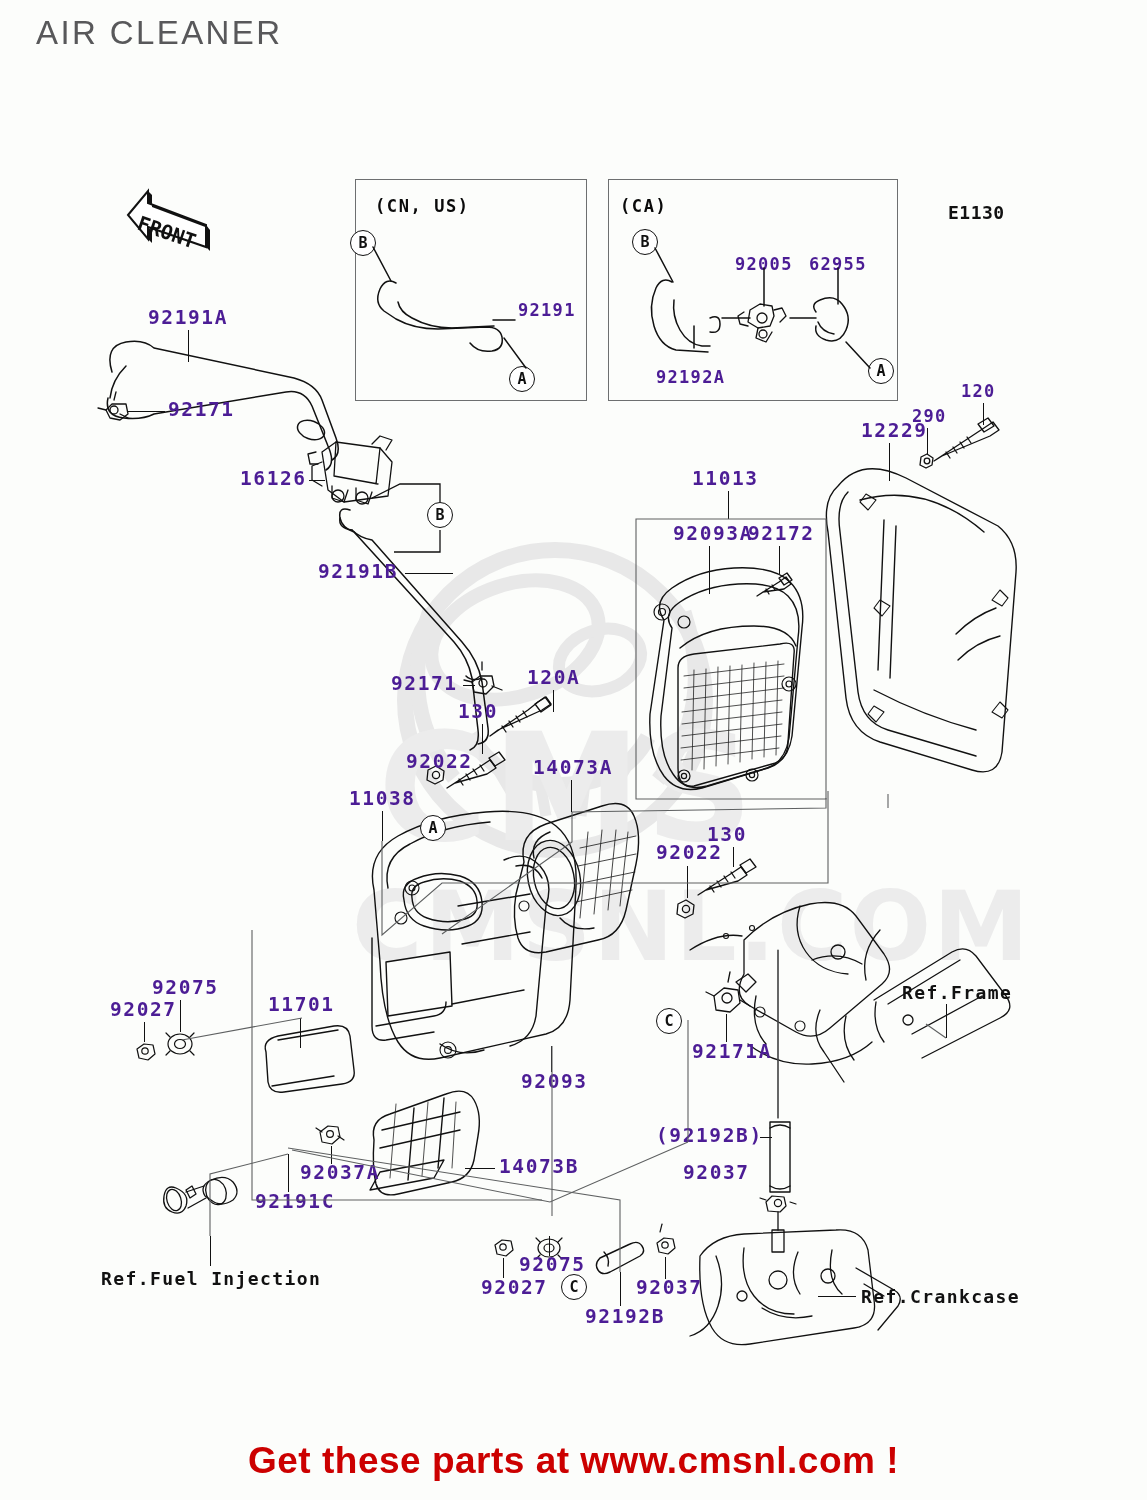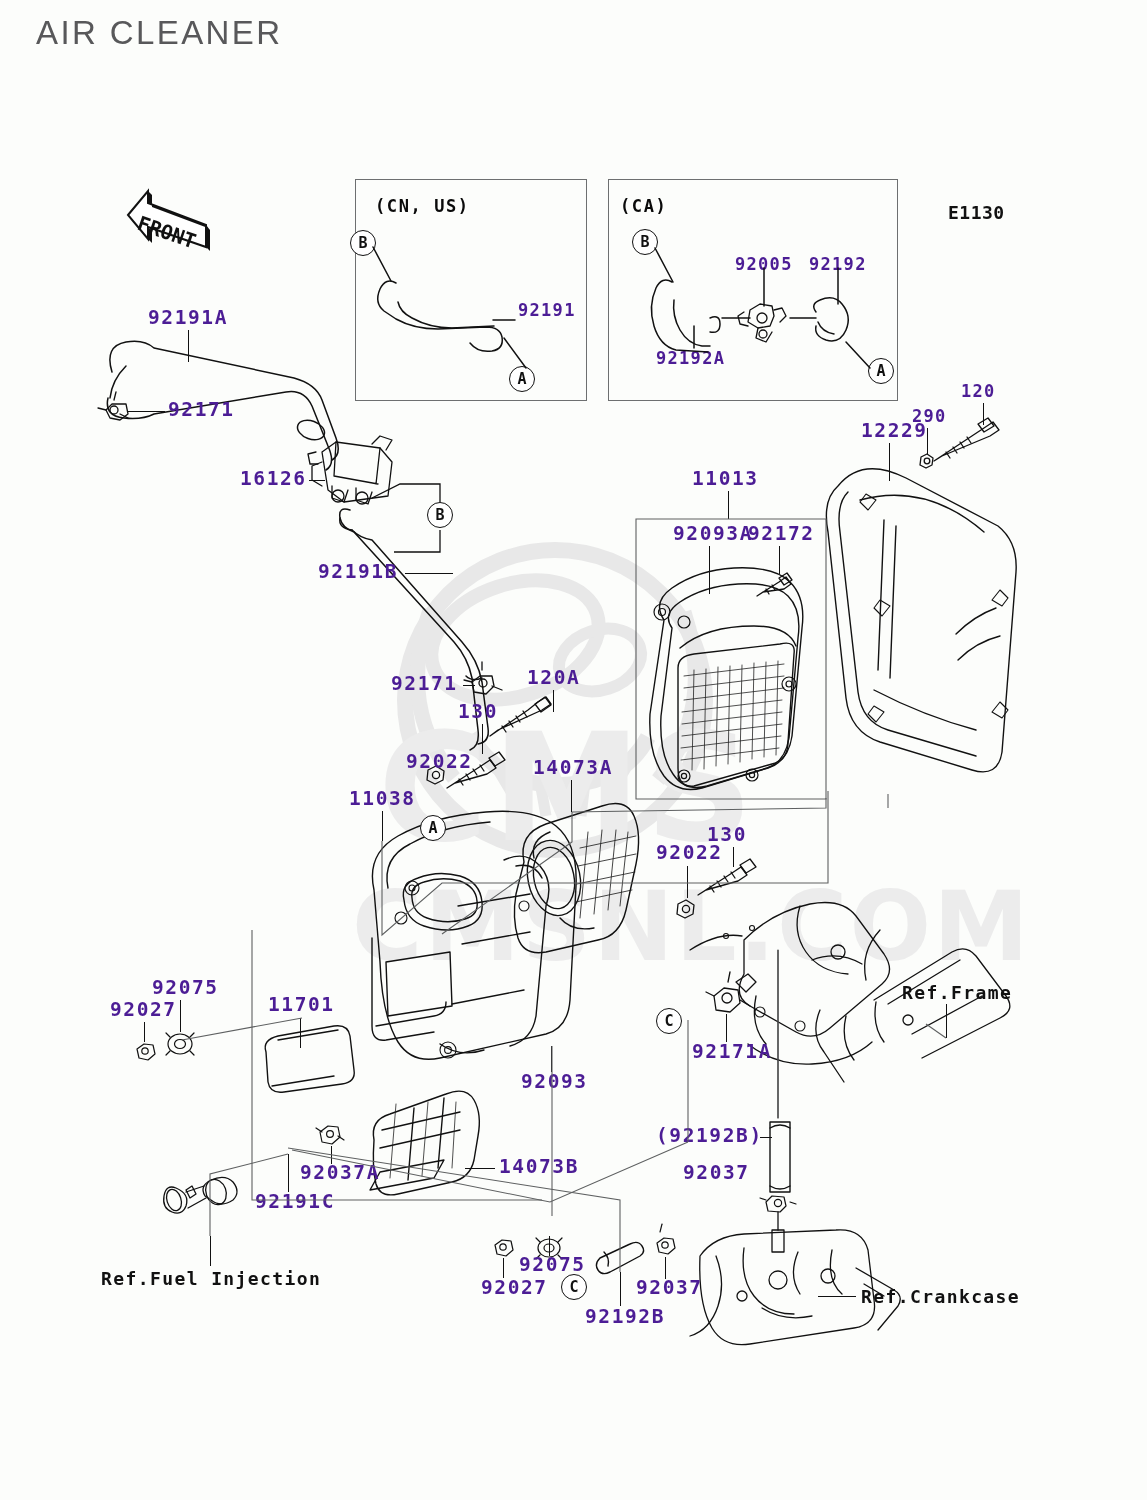--- a/index.html
+++ b/index.html
@@ -421,22 +421,22 @@
       <path d="M493 320 l22 0"></path>
       <path d="M504 338 l22 30"></path>
     </g>
   </svg>
 
   <div class="inset" style="left:608px;top:179px;width:290px;height:222px;"></div>
   <div class="boxlabel" style="left:620px;top:196px;">(CA)</div>
   <div class="bub" style="left:632px;top:229px;">B</div>
   <div class="bub" style="left:868px;top:358px;">A</div>
   <div class="lbl sm" style="left:735px;top:256px;">92005</div>
-  <div class="lbl sm" style="left:809px;top:256px;">92192</div>
-  <div class="lbl sm" style="left:656px;top:350px;text-align:center;">92192A</div>
+  <div class="lbl sm" style="left:809px;top:256px;">62955</div>
+  <div class="lbl sm" style="left:656px;top:369px;text-align:center;">92192A</div>
   <svg class="art" viewBox="0 0 1147 1500">
     <g fill="none" stroke="#111" stroke-width="1.5" stroke-linejoin="round" stroke-linecap="round">
 
       <path d="M672 282 q-10 -6 -16 6 q-8 18 -2 38 q6 20 22 24 l32 2"></path>
       <path d="M674 300 q-2 16 6 30 q8 14 22 16 l8 0"></path>
       <path d="M710 318 q10 -4 10 6 q0 10 -10 8"></path>
 
       <path d="M655 248 l18 34"></path>
 
       <path d="M722 318 l28 0"></path>
@@ -593,14 +593,15 @@
       <path d="M620 1272 l0 -72 l-332 -52"></path>
       <path d="M210 1236 l0 -62 l78 -20"></path>
       <path d="M888 808 l0 -14"></path>
       <path d="M826 798 l0 10 l-254 4"></path>
       <path d="M688 1020 l0 122"></path>
       <path d="M778 1118 l0 -168"></path>
       <path d="M946 1038 l-20 -14"></path>
     </g>
   </svg>
 
+  <div class="banner">Get these parts at www.cmsnl.com !</div>
 
 </div>
 
 </body></html>

